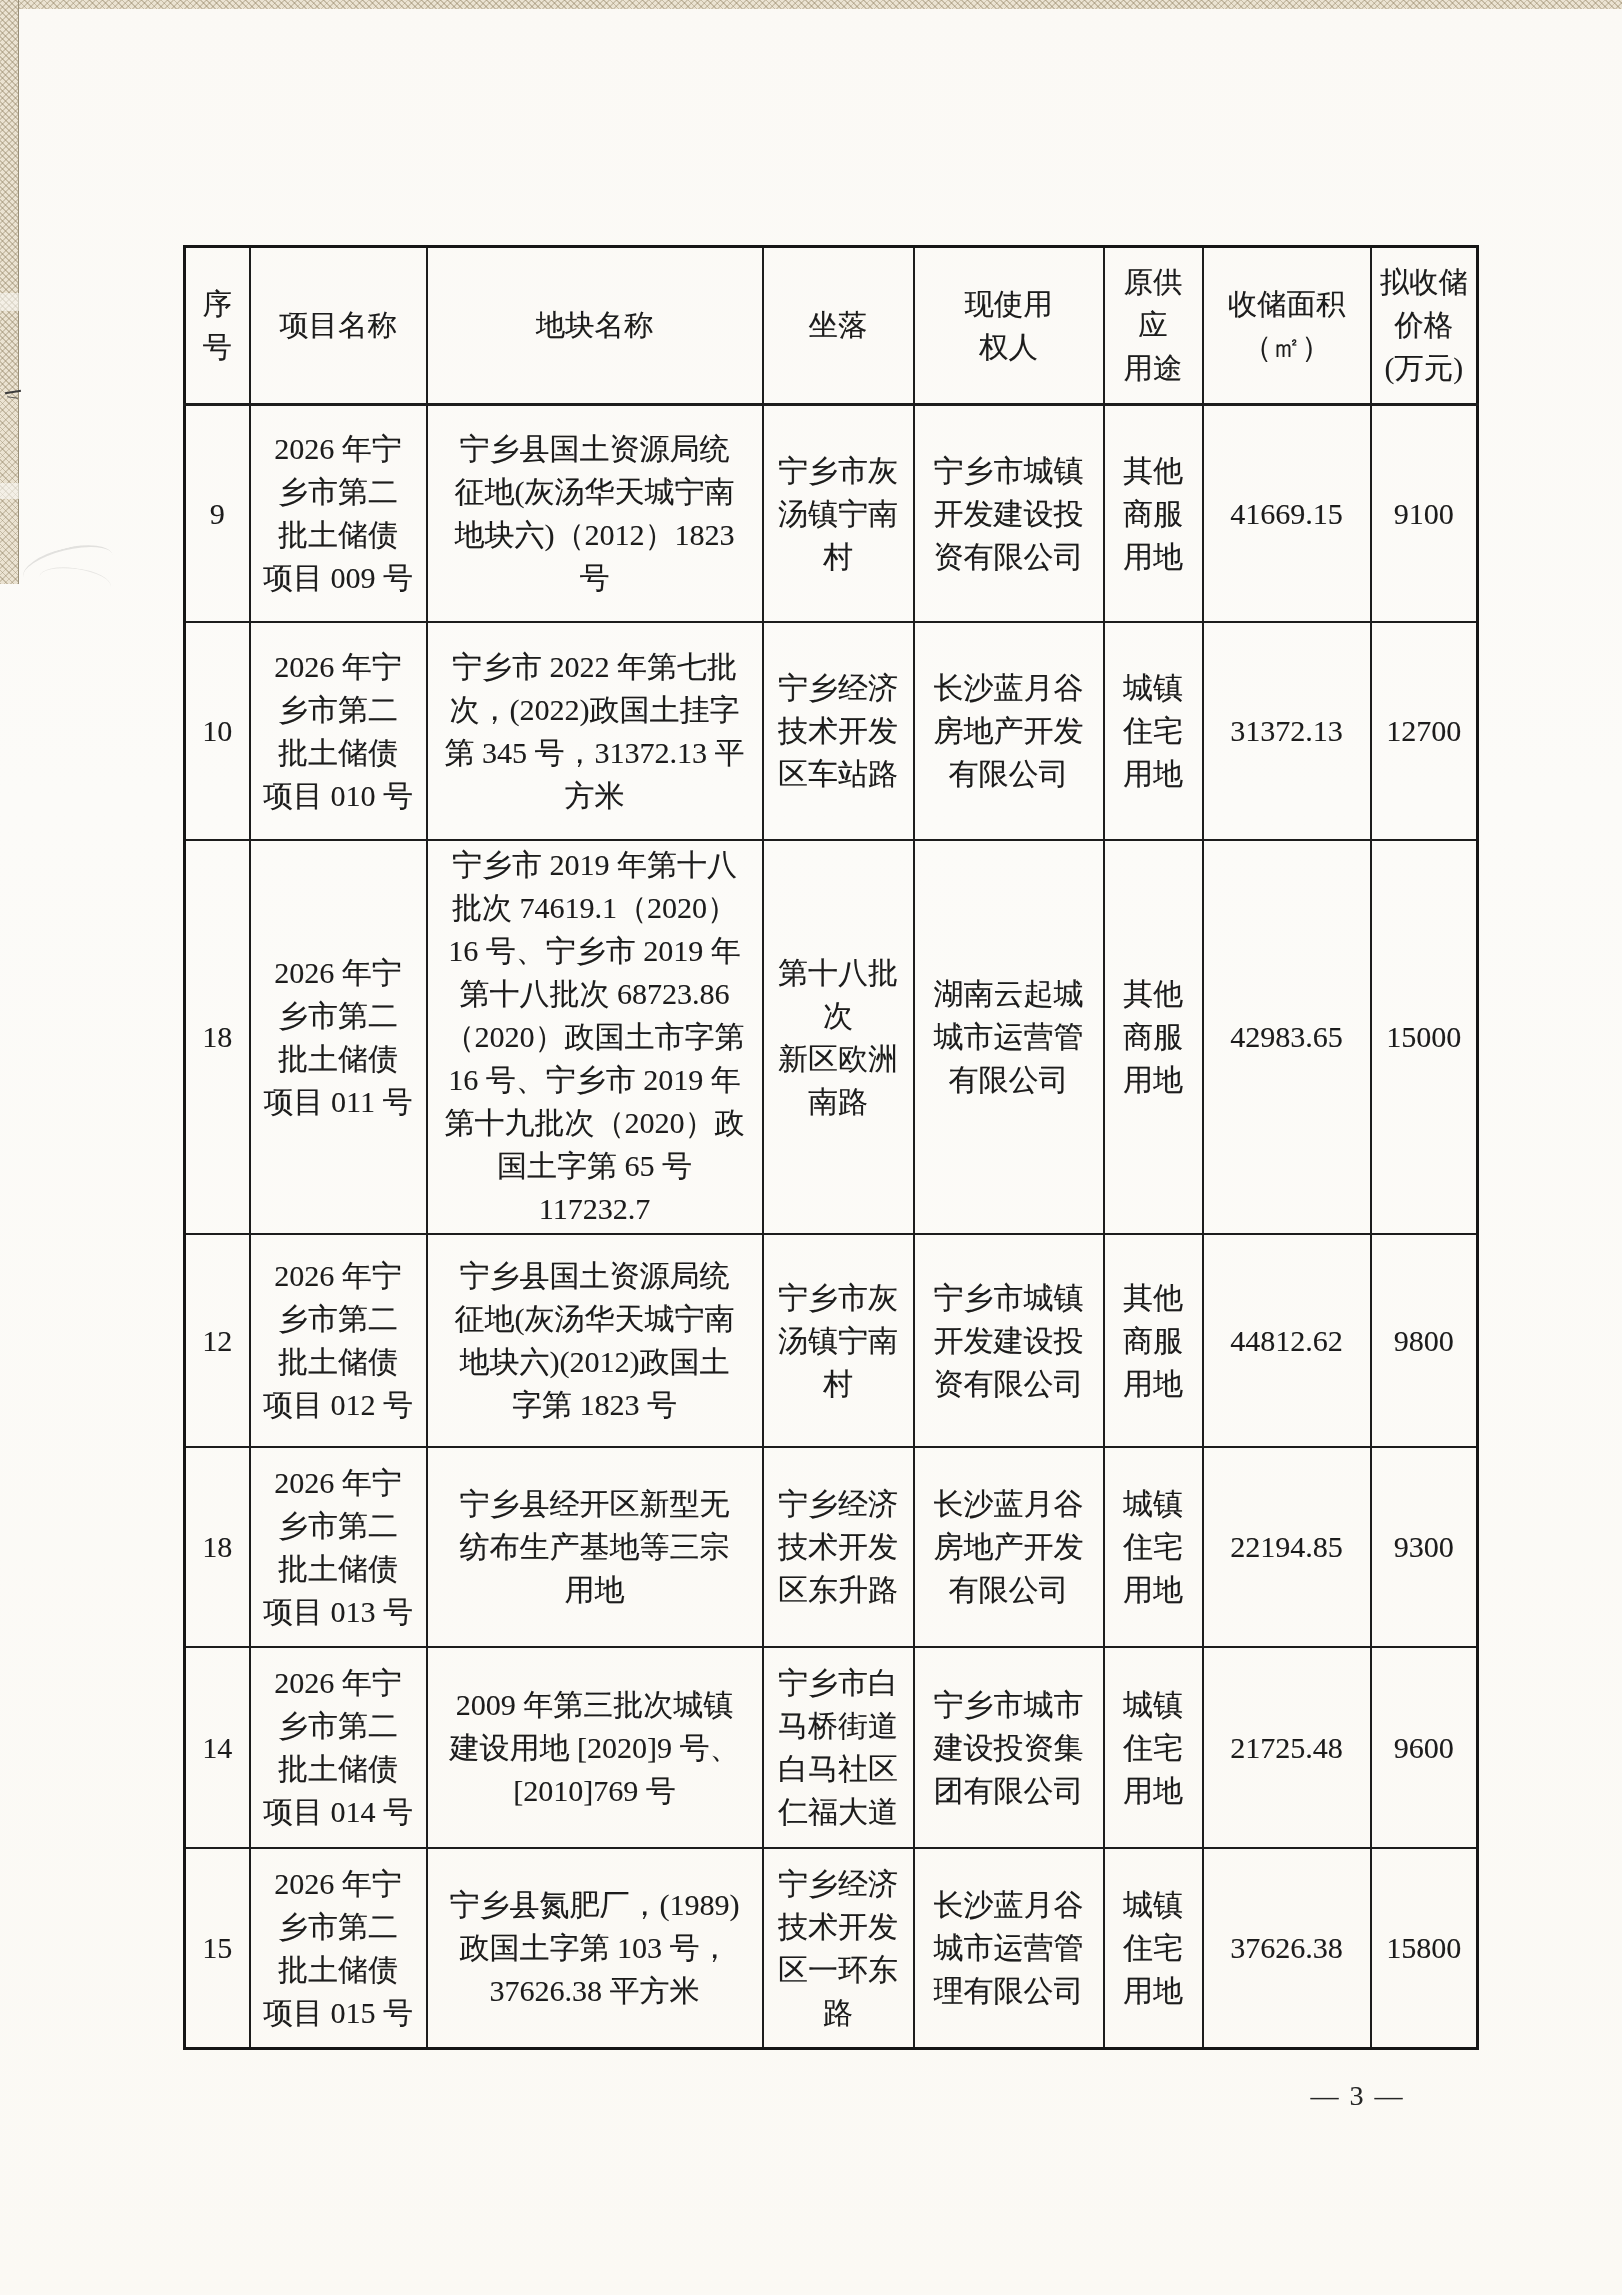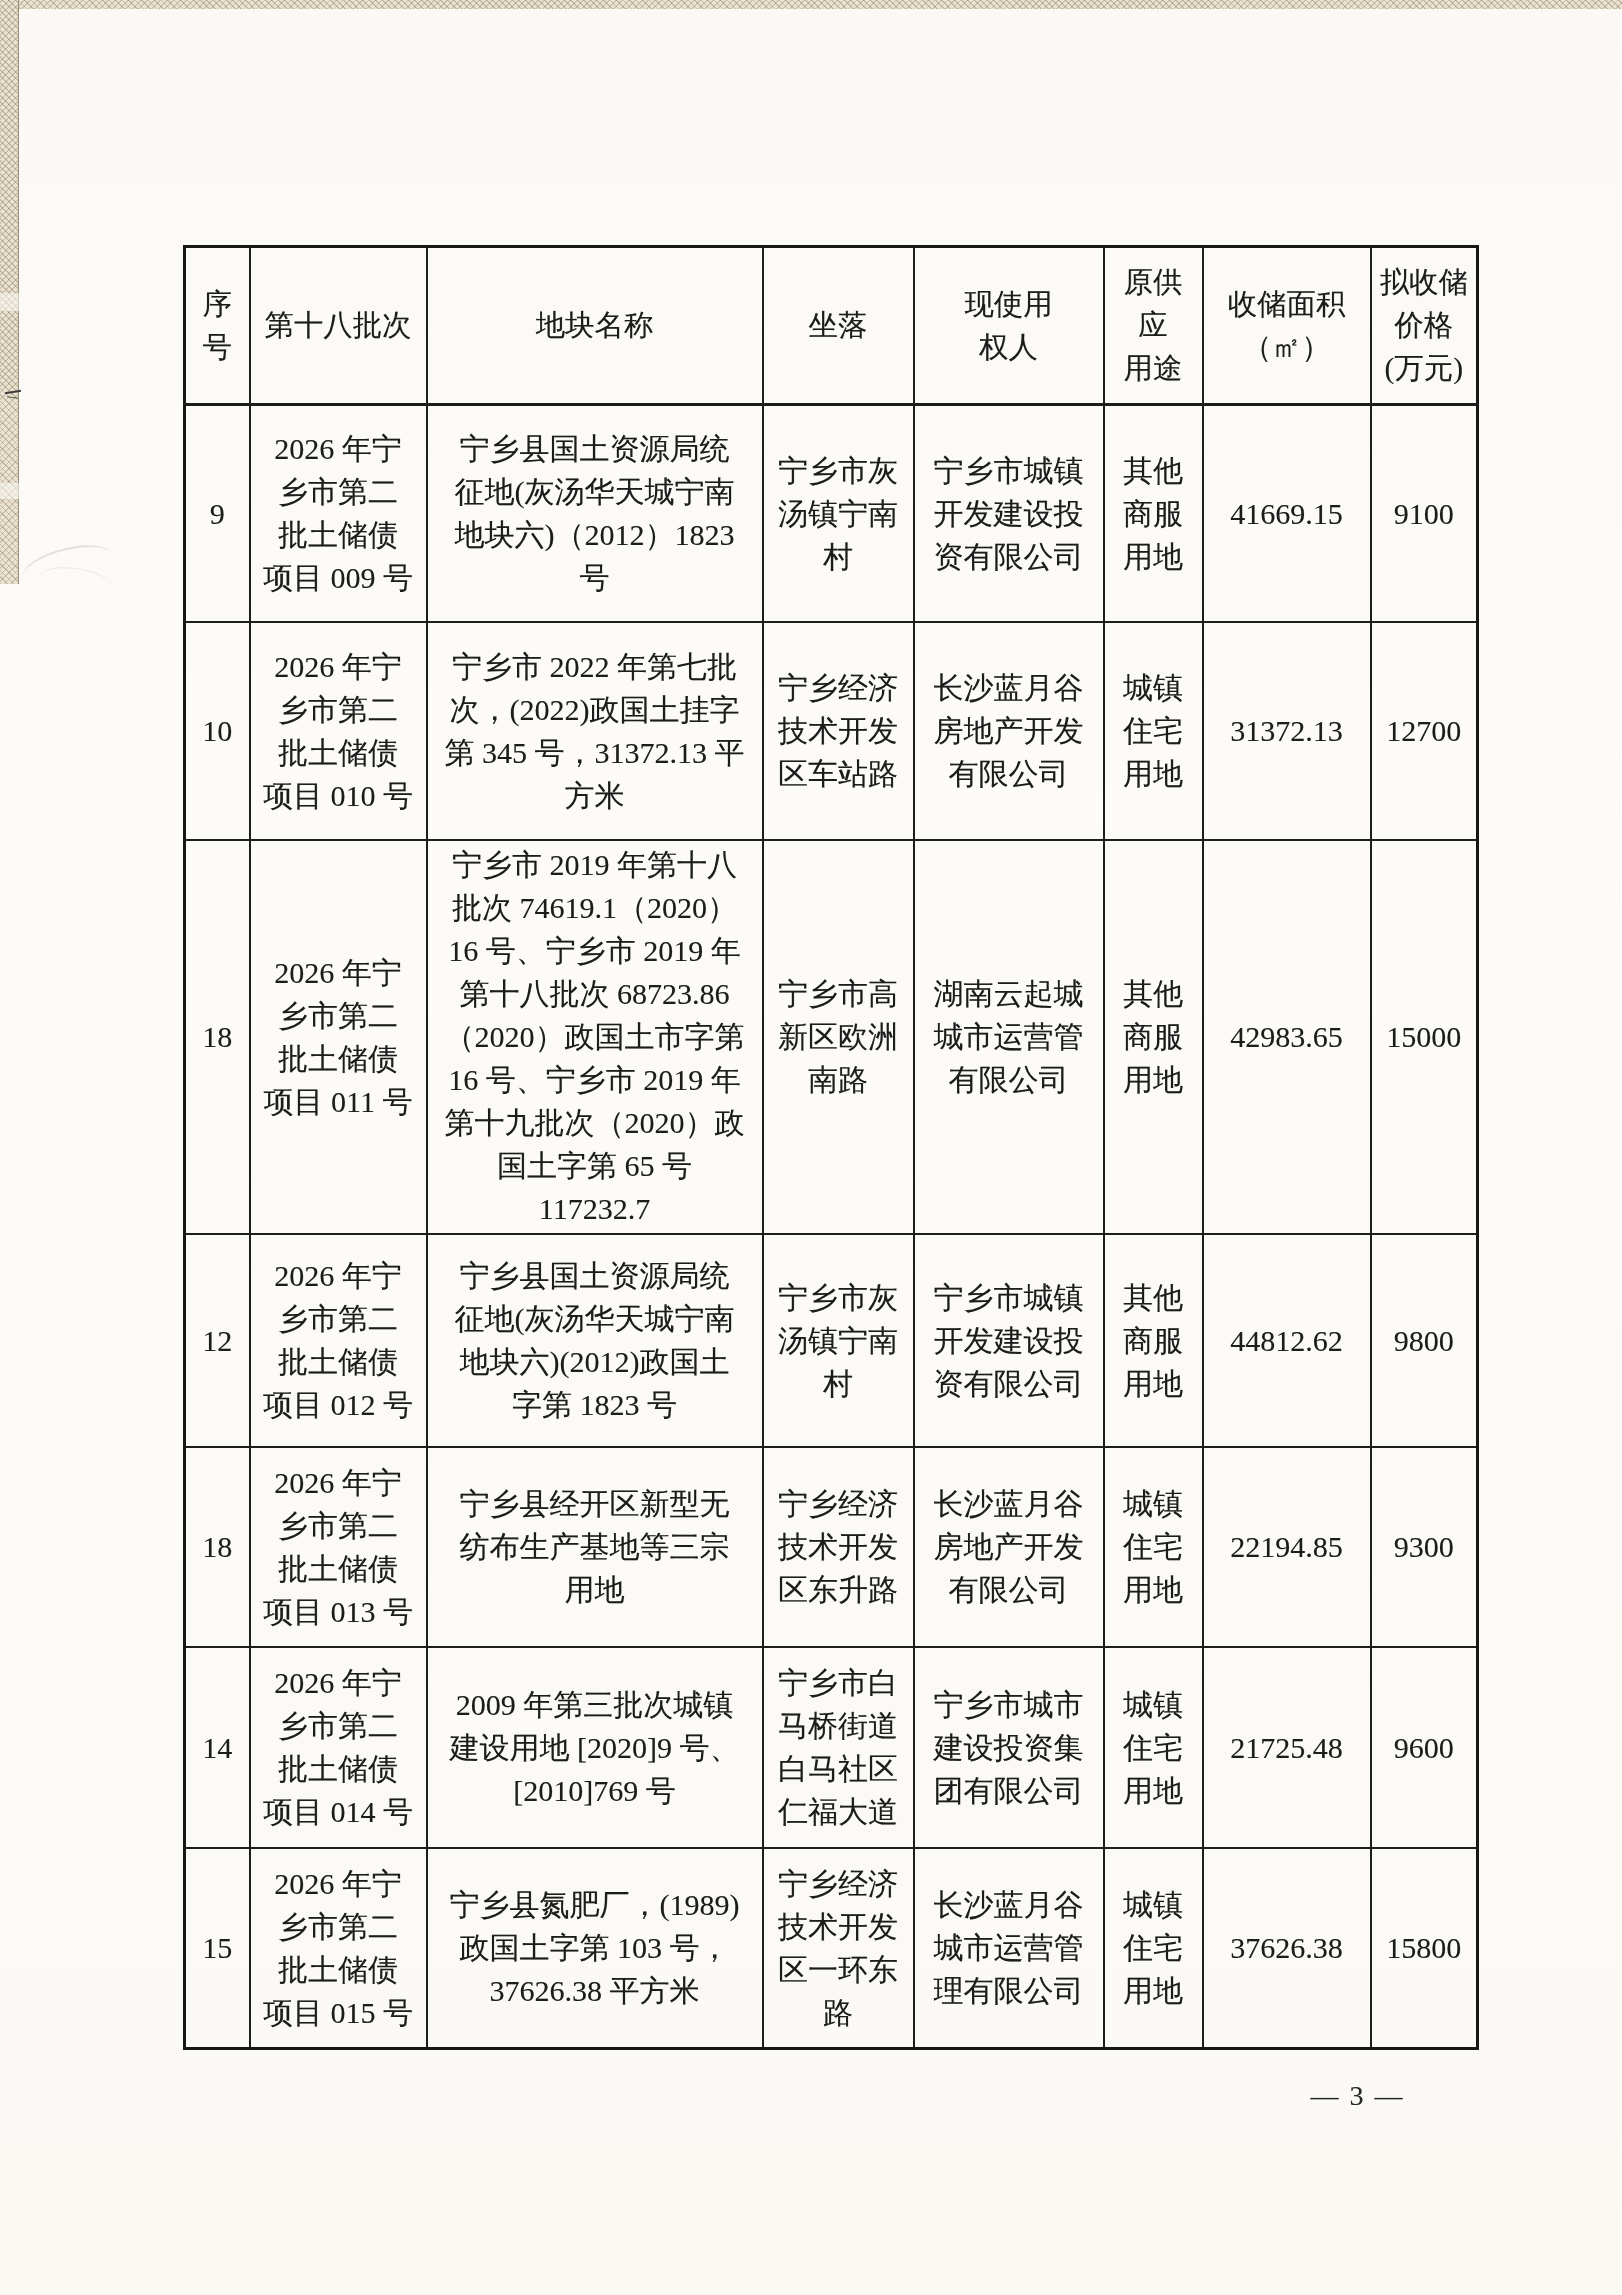--- a/index.html
+++ b/index.html
@@ -62,21 +62,21 @@
       <col style="width: 151px;">
       <col style="width: 190px;">
       <col style="width: 99px;">
       <col style="width: 168px;">
       <col style="width: 107px;">
     </colgroup>
   <thead>
     <tr style="height: 158px;">
         <th>序
 号</th>
-        <th>第十八批次</th>
+        <th>项目名称</th>
         <th>地块名称</th>
         <th>坐落</th>
         <th>现使用
 权人</th>
         <th>原供应
 用途</th>
         <th>收储面积
 （㎡）</th>
         <th>拟收储
 价格
@@ -136,21 +136,21 @@
 项目 011 号</td>
         <td class="c-parcel">宁乡市 2019 年第十八
 批次 74619.1（2020）
 16 号、宁乡市 2019 年
 第十八批次 68723.86
 （2020）政国土市字第
 16 号、宁乡市 2019 年
 第十九批次（2020）政
 国土字第 65 号
 117232.7</td>
-        <td>宁乡市高
+        <td>第十八批次
 新区欧洲
 南路</td>
         <td>湖南云起城
 城市运营管
 有限公司</td>
         <td>其他
 商服
 用地</td>
         <td>42983.65</td>
         <td>15000</td>

